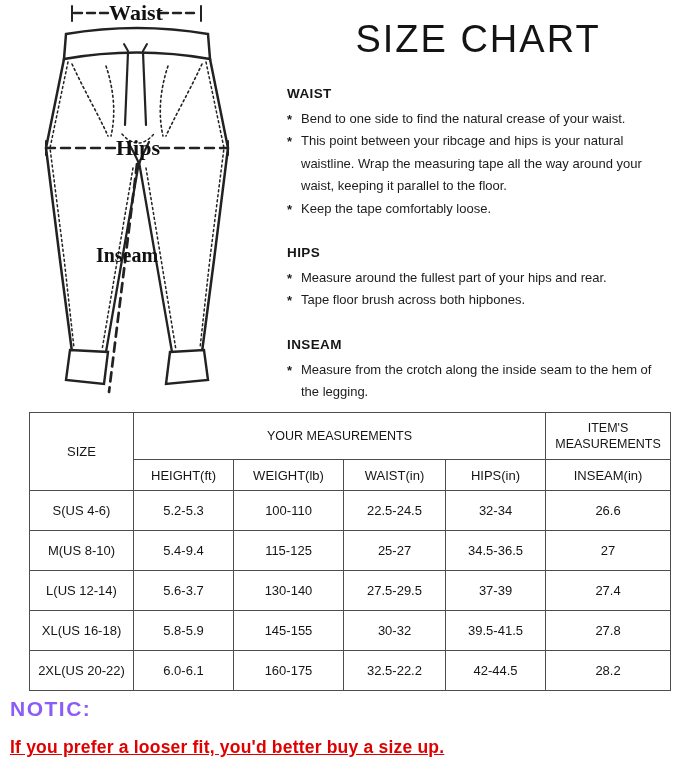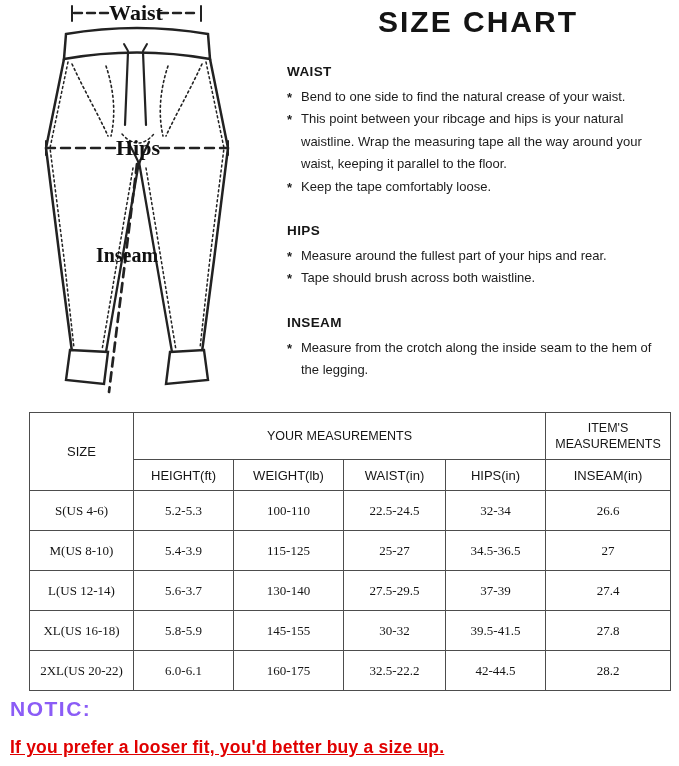--- a/index.html
+++ b/index.html
@@ -8,42 +8,42 @@
     font-family:"Liberation Sans","DejaVu Sans",sans-serif;color:#111;
   }
   
   .pants-figure{position:absolute;left:16px;top:2px;width:248px;height:396px;}
   .pants-figure svg{display:block;width:248px;height:396px;}
   .diagram-label{font-family:"Liberation Serif","DejaVu Serif",serif;font-weight:bold;fill:#111;}
 
   
   .instructions{position:absolute;left:287px;top:0;width:382px;}
   .page-title{
-    margin:5px 0 0;text-align:center;font-size:30px;font-weight:700;
+    margin:18px 0 0;text-align:center;font-size:38px;font-weight:400;
     letter-spacing:2px;color:#141414;white-space:nowrap;
   }
   .section{margin:0;}
   .section-heading{font-size:13.5px;font-weight:bold;letter-spacing:.4px;margin:25px 0 7px;color:#161616;}
   .bullet-list{list-style:none;margin:0;padding:0;}
   .bullet-item{position:relative;padding-left:14px;font-size:13px;line-height:22.4px;color:#1c1c1c;}
   .bullet-item.tight{max-width:366px;}
   .bullet-marker{position:absolute;left:0;top:1px;font-weight:bold;}
 
   
   .size-table-wrap{position:absolute;left:29px;top:412px;}
   table{border-collapse:collapse;table-layout:fixed;width:641px;}
   th,td{
     border:1px solid #4d4d4d;text-align:center;vertical-align:middle;
     font-size:13px;font-weight:400;color:#151515;padding:0 2px;
     overflow:hidden;white-space:nowrap;
   }
   th.group{font-size:12.5px;white-space:normal;line-height:16px;}
   tr.hrow1{height:47px;}
   tr.hrow2{height:31px;}
-  tbody tr{height:40px;font-family:Liberation Serif, serif;}
+  tbody tr{height:40px;}
 
   
   .notice-label{
     position:absolute;left:10px;top:697px;font-size:21px;font-weight:800;
     letter-spacing:1.5px;word-spacing:2px;
   }
   .notice-text{
     position:absolute;left:10px;top:737px;font-size:17.5px;font-weight:800;
     letter-spacing:.2px;white-space:nowrap;
   }
@@ -126,21 +126,21 @@
 
   <div class="section">
     <div class="section-heading">HIPS</div>
     <ul class="bullet-list">
       <li class="bullet-item">
         <span class="bullet-marker">*</span>
         <span>Measure around the fullest part of your hips and rear.</span>
       </li>
       <li class="bullet-item">
         <span class="bullet-marker">*</span>
-        <span>Tape should brush across both waistline.</span>
+        <span>Tape floor brush across both hipbones.</span>
       </li>
     </ul>
   </div>
 
   <div class="section">
     <div class="section-heading">INSEAM</div>
     <ul class="bullet-list">
       <li class="bullet-item tight">
         <span class="bullet-marker">*</span>
         <span>Measure from the crotch along the inside seam to the hem of the legging.</span>
@@ -177,21 +177,21 @@
       <tr>
         <td>S(US 4-6)</td>
         <td>5.2-5.3</td>
         <td>100-110</td>
         <td>22.5-24.5</td>
         <td>32-34</td>
         <td>26.6</td>
       </tr>
       <tr>
         <td>M(US 8-10)</td>
-        <td>5.4-3.9</td>
+        <td>5.4-9.4</td>
         <td>115-125</td>
         <td>25-27</td>
         <td>34.5-36.5</td>
         <td>27</td>
       </tr>
       <tr>
         <td>L(US 12-14)</td>
         <td>5.6-3.7</td>
         <td>130-140</td>
         <td>27.5-29.5</td>

